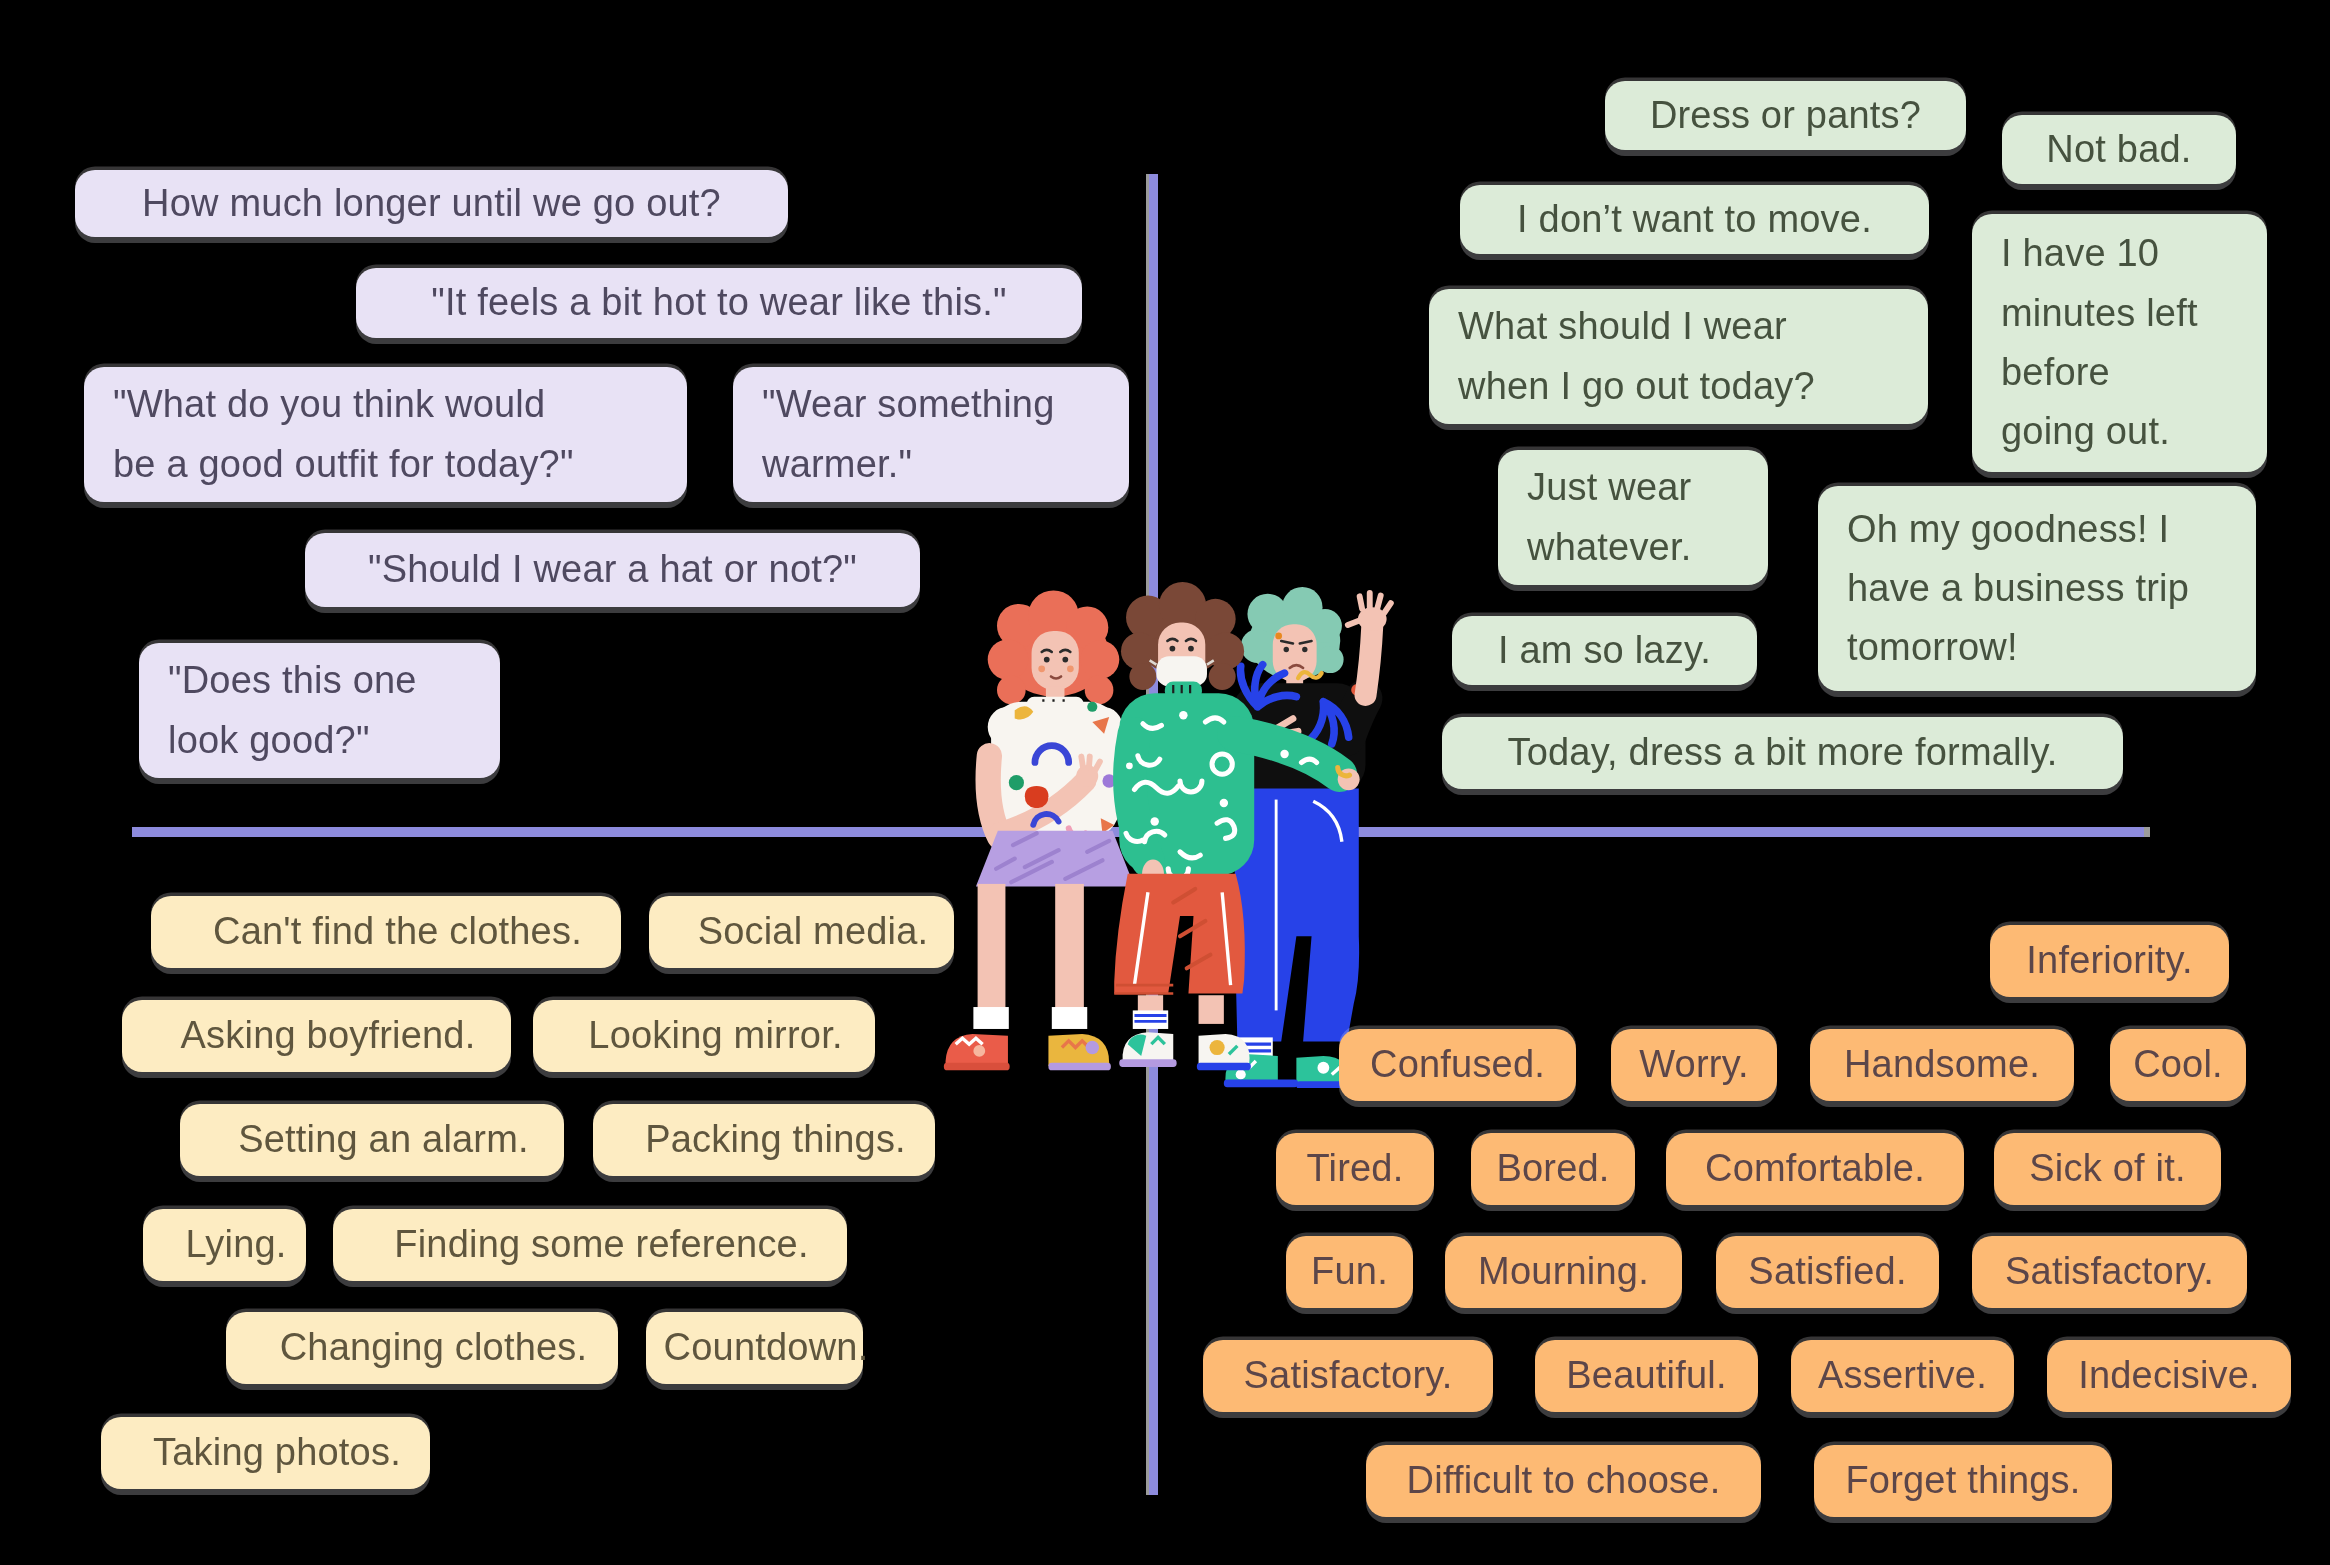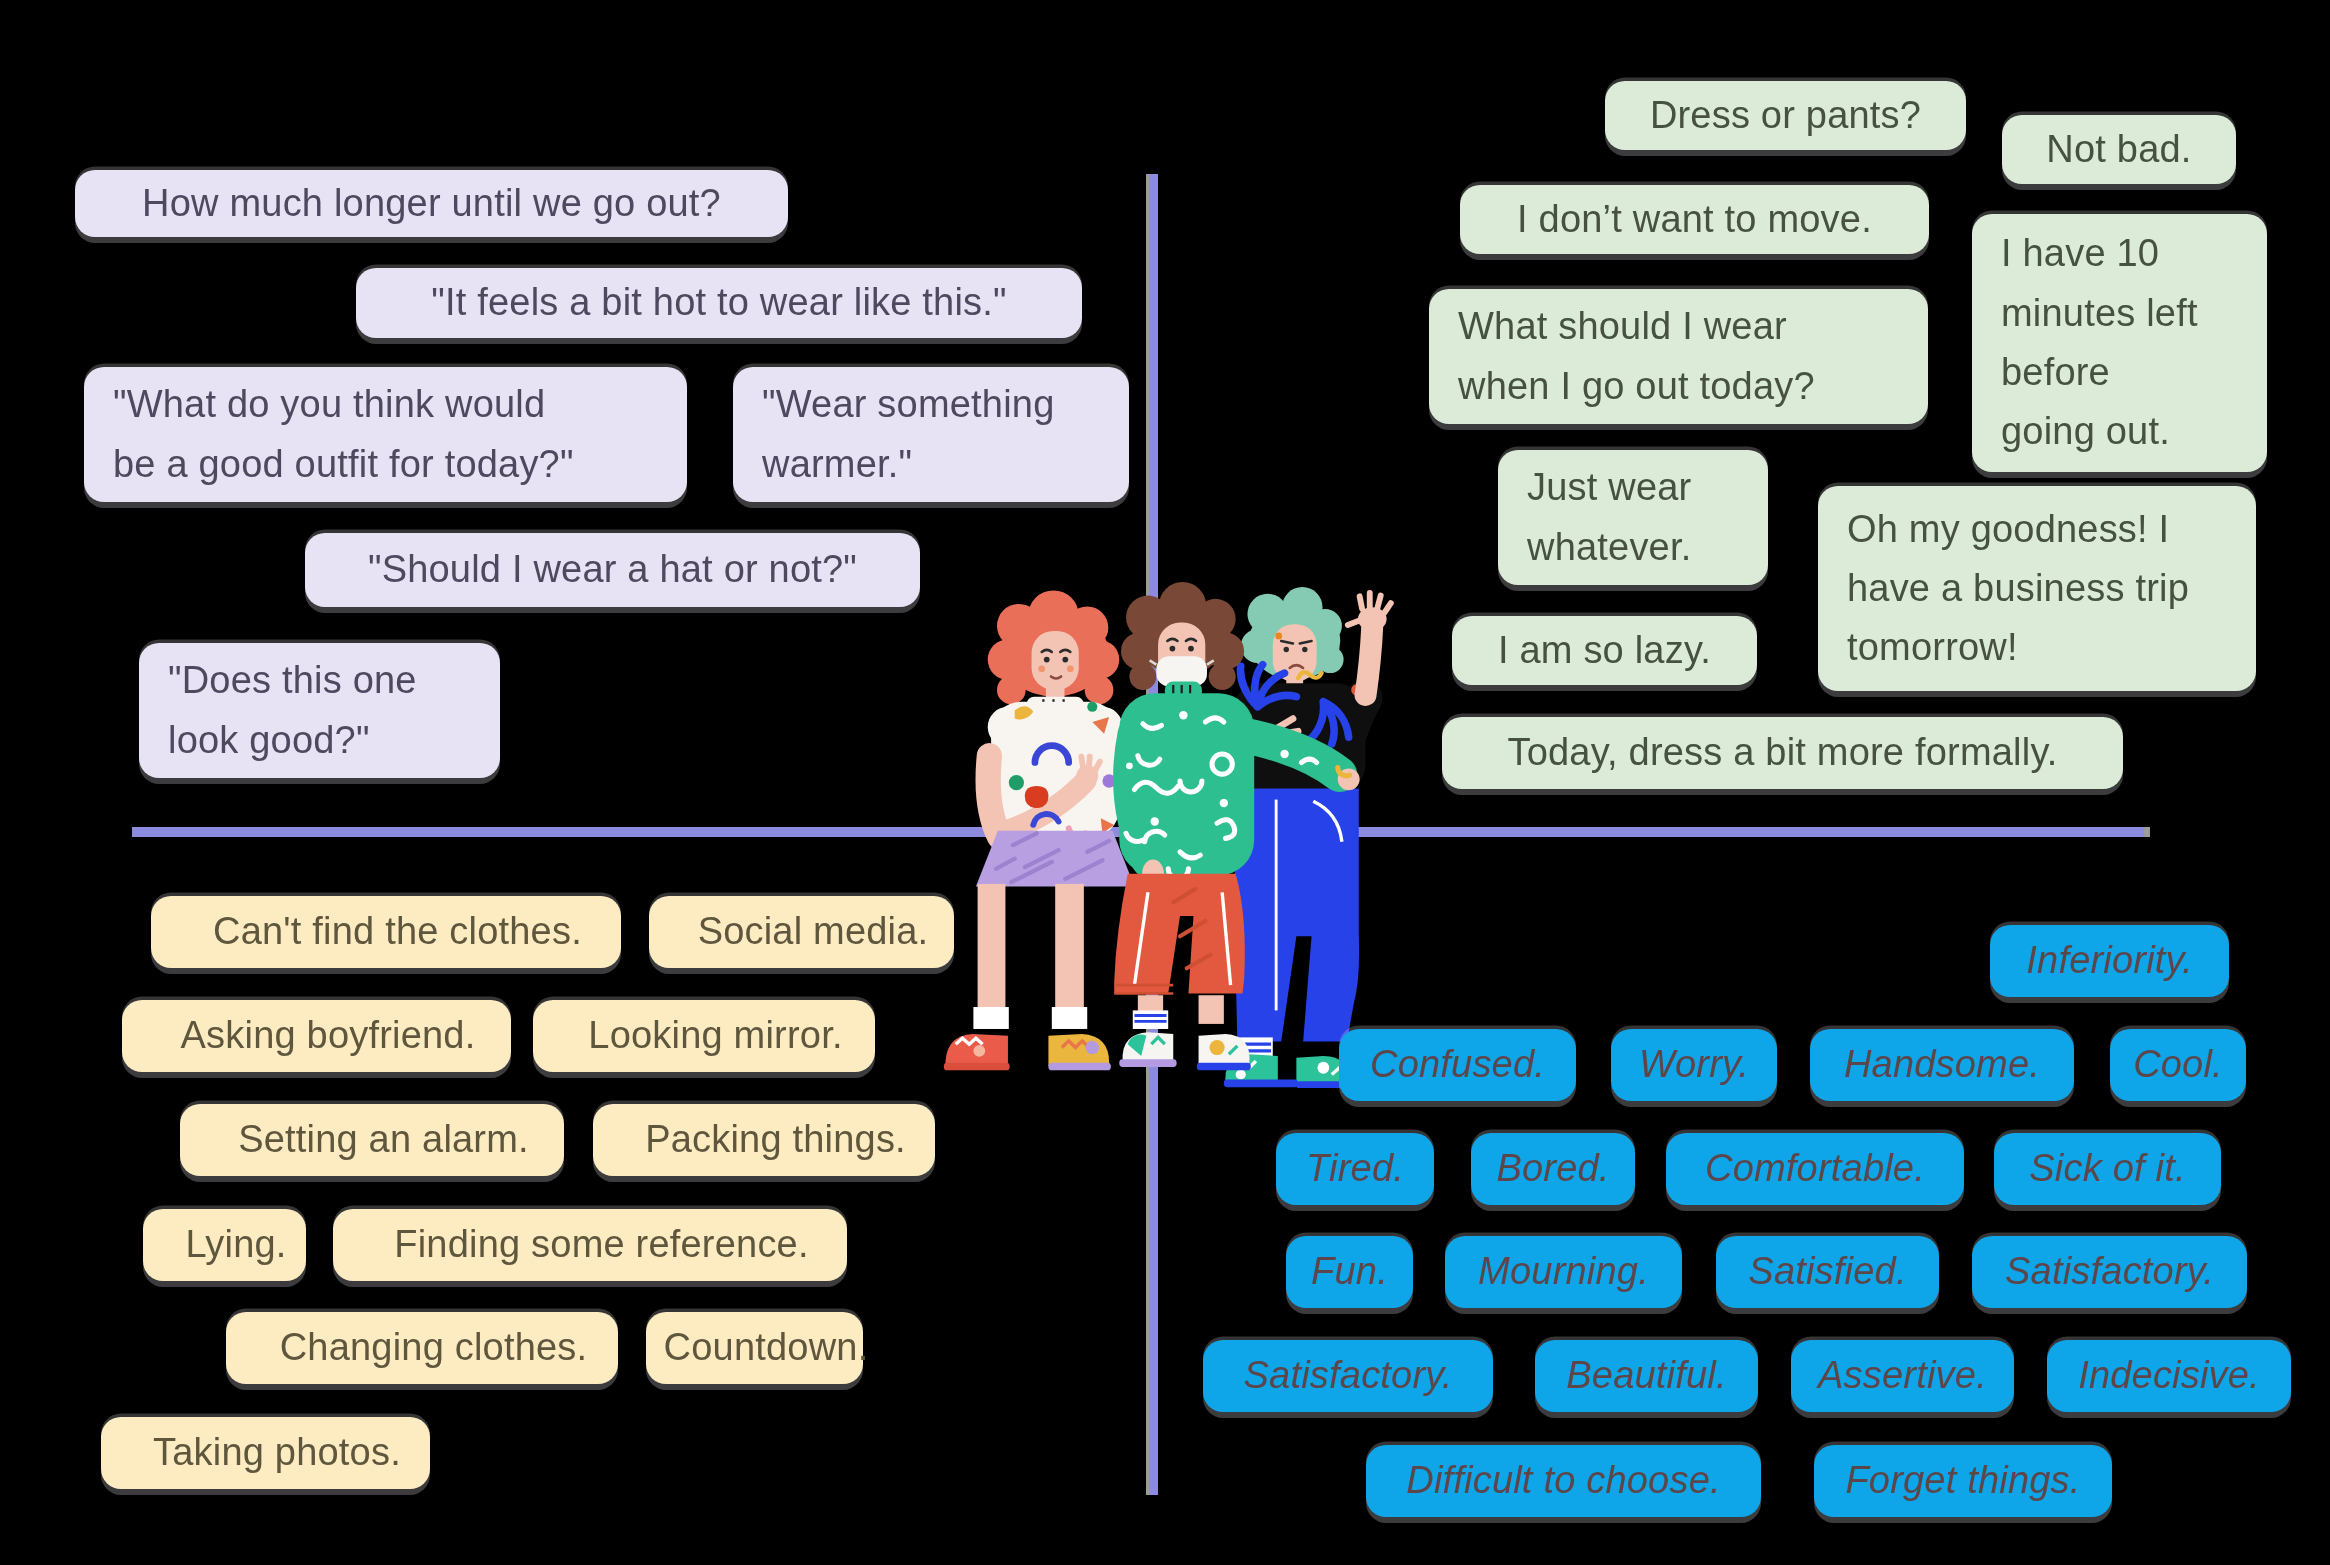--- a/index.html
+++ b/index.html
@@ -25,21 +25,21 @@
     display:flex;align-items:center;justify-content:center;
     text-align:center;white-space:pre-line;
     font-size:38px;line-height:1.56;letter-spacing:0.2px;
     border-radius:20px;padding:0 25px;
     box-shadow:0 -3.4px 0 rgba(244,243,248,.22), 0 5.9px 0 rgba(198,198,206,.30);
   }
   .ml{justify-content:flex-start;text-align:left;padding:0 29px;}
   .says  {background:#e8e2f5;color:#4f4960;}
   .thinks{background:#dcebd8;color:#46523f;}
   .does  {background:#fdecc2;color:#5f563e;padding-left:48px;}
-  .feels {background:#0ea5e9;color:#5c4649;font-style:italic;}
+  .feels {background:#fdba74;color:#5c4649;}
 </style>
 </head>
 <body>
 
 <div id="page">
 
   <div id="v-divider" class="divider"></div>
   <div id="h-divider" class="divider"></div>
 
   <div class="note says" style="left:75px;top:170px;width:713px;height:67px">How much longer until we go out?</div>

